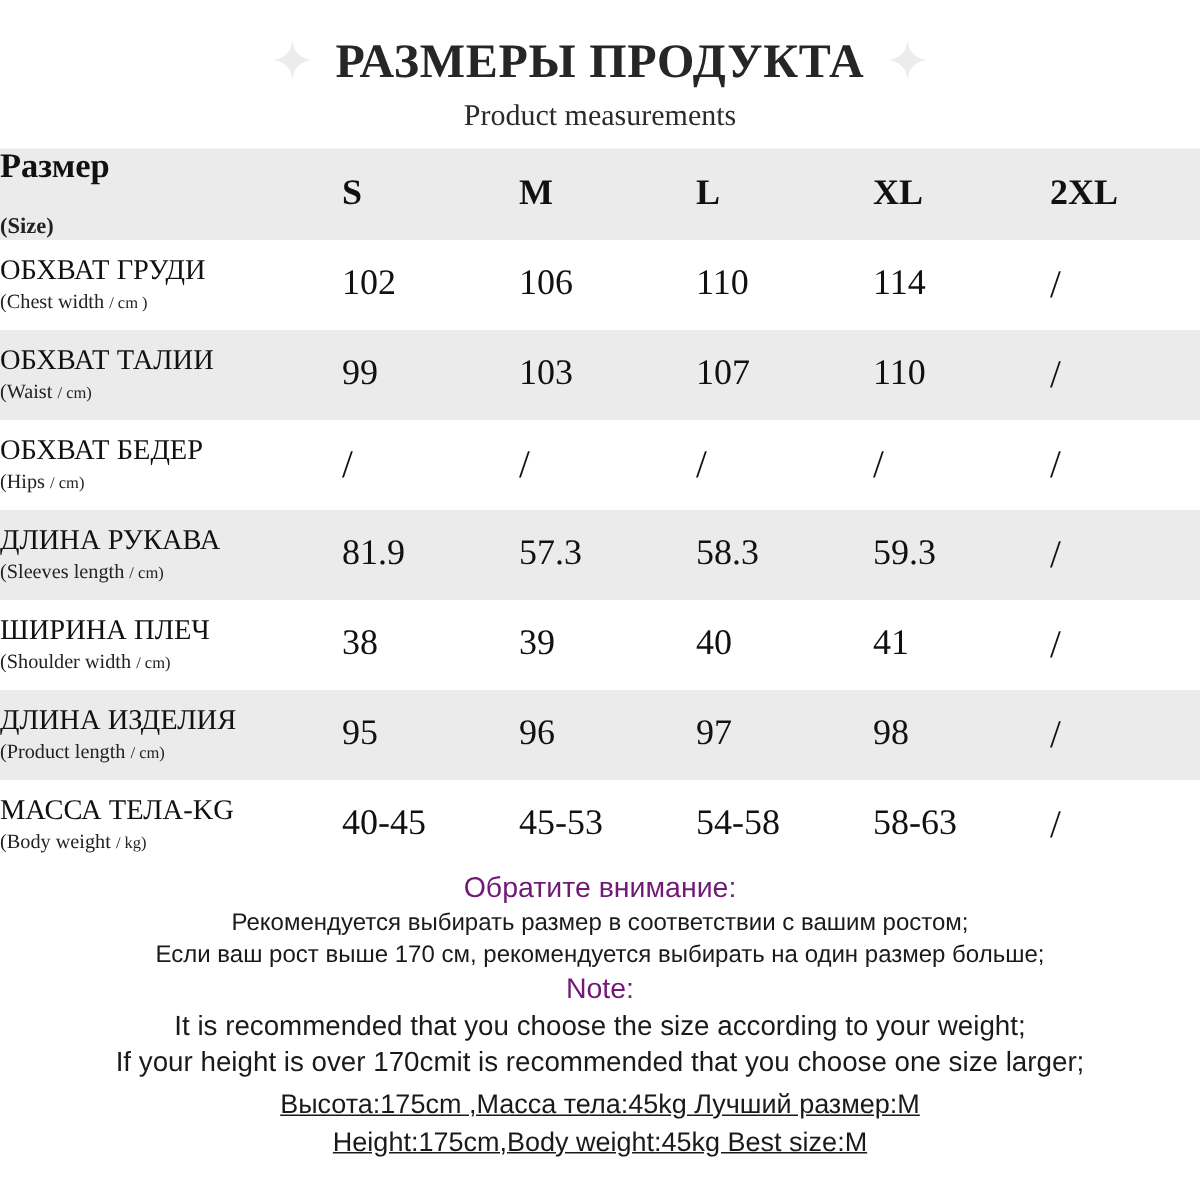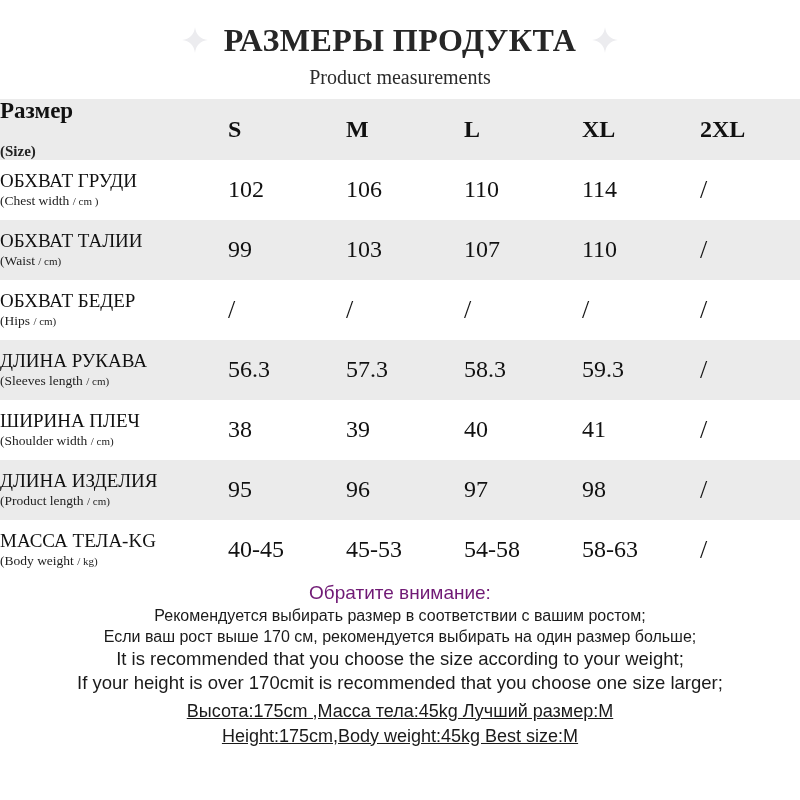--- a/index.html
+++ b/index.html
@@ -233,21 +233,21 @@
         <td class="cell-val slash">/</td>
         <td class="cell-val slash">/</td>
         <td class="cell-val slash">/</td>
       </tr>
 
       <tr class="stripe row-data">
         <td>
           <div class="label-main">ДЛИНА РУКАВА</div>
           <div class="label-sub"><span>(Sleeves length</span> <span class="unit">/ cm)</span></div>
         </td>
-        <td class="cell-val">56.3</td>
+        <td class="cell-val">81.9</td>
         <td class="cell-val">57.3</td>
         <td class="cell-val">58.3</td>
         <td class="cell-val">59.3</td>
         <td class="cell-val slash">/</td>
       </tr>
 
       <tr class="plain row-data">
         <td>
           <div class="label-main">ШИРИНА ПЛЕЧ</div>
           <div class="label-sub"><span>(Shoulder width</span> <span class="unit">/ cm)</span></div>
@@ -282,20 +282,21 @@
         <td class="cell-val">58-63</td>
         <td class="cell-val slash">/</td>
       </tr>
     </tbody>
   </table>
 
   <div class="notes">
     <div class="note-head">Обратите внимание:</div>
     <div class="note-line">Рекомендуется выбирать размер в соответствии с вашим ростом;</div>
     <div class="note-line">Если ваш рост выше 170 см, рекомендуется выбирать на один размер больше;</div>
+    <div class="note-head">Note:</div>
     <div class="note-line en">It is recommended that you choose the size according to your weight;</div>
     <div class="note-line en">If your height is over 170cmit is recommended that you choose one size larger;</div>
     <div class="notes-gap"></div>
     <div class="final-line">Высота:175cm ,Масса тела:45kg  Лучший размер:М</div>
     <div class="final-line">Height:175cm,Body weight:45kg Best size:M</div>
   </div>
 
 </div>
 
 </body></html>

